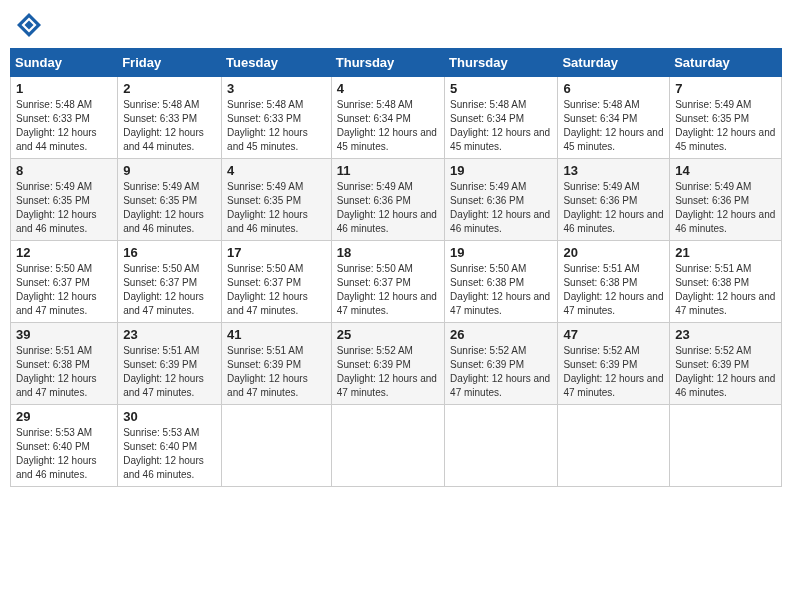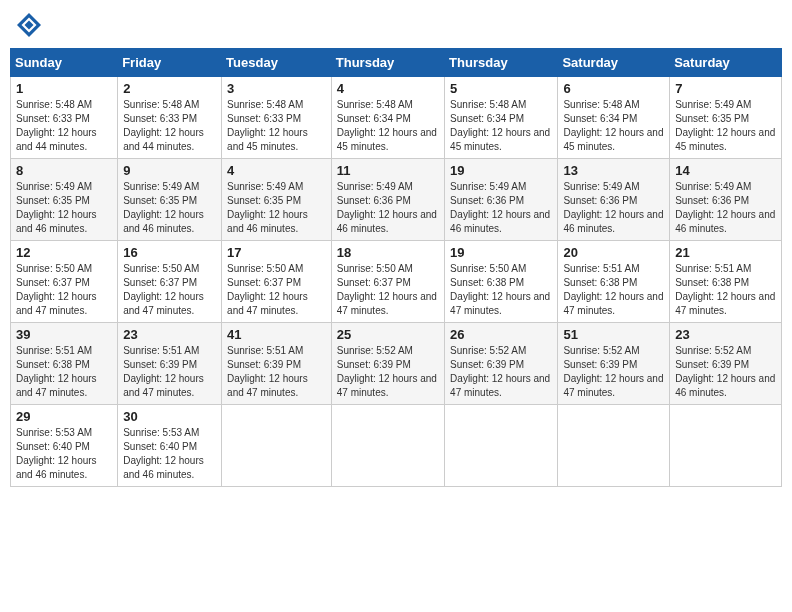--- a/index.html
+++ b/index.html
@@ -234,21 +234,21 @@
         </td>
         <td>
           <div class="day-number">25</div>
           <div class="day-info">Sunrise: 5:52 AM<br>Sunset: 6:39 PM<br>Daylight: 12 hours and 47 minutes.</div>
         </td>
         <td>
           <div class="day-number">26</div>
           <div class="day-info">Sunrise: 5:52 AM<br>Sunset: 6:39 PM<br>Daylight: 12 hours and 47 minutes.</div>
         </td>
         <td>
-          <div class="day-number">51</div>
+          <div class="day-number">47</div>
           <div class="day-info">Sunrise: 5:52 AM<br>Sunset: 6:39 PM<br>Daylight: 12 hours and 47 minutes.</div>
         </td>
         <td>
           <div class="day-number">23</div>
           <div class="day-info">Sunrise: 5:52 AM<br>Sunset: 6:39 PM<br>Daylight: 12 hours and 46 minutes.</div>
         </td>
       </tr>
       <tr>
         <td>
           <div class="day-number">29</div>

